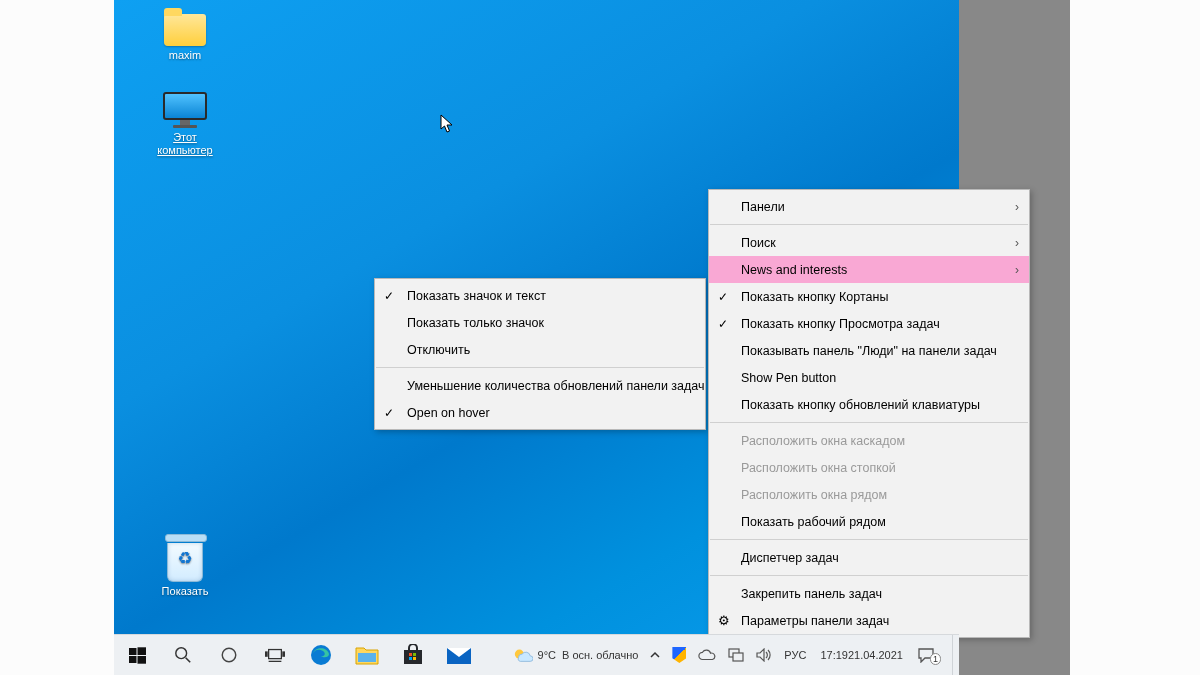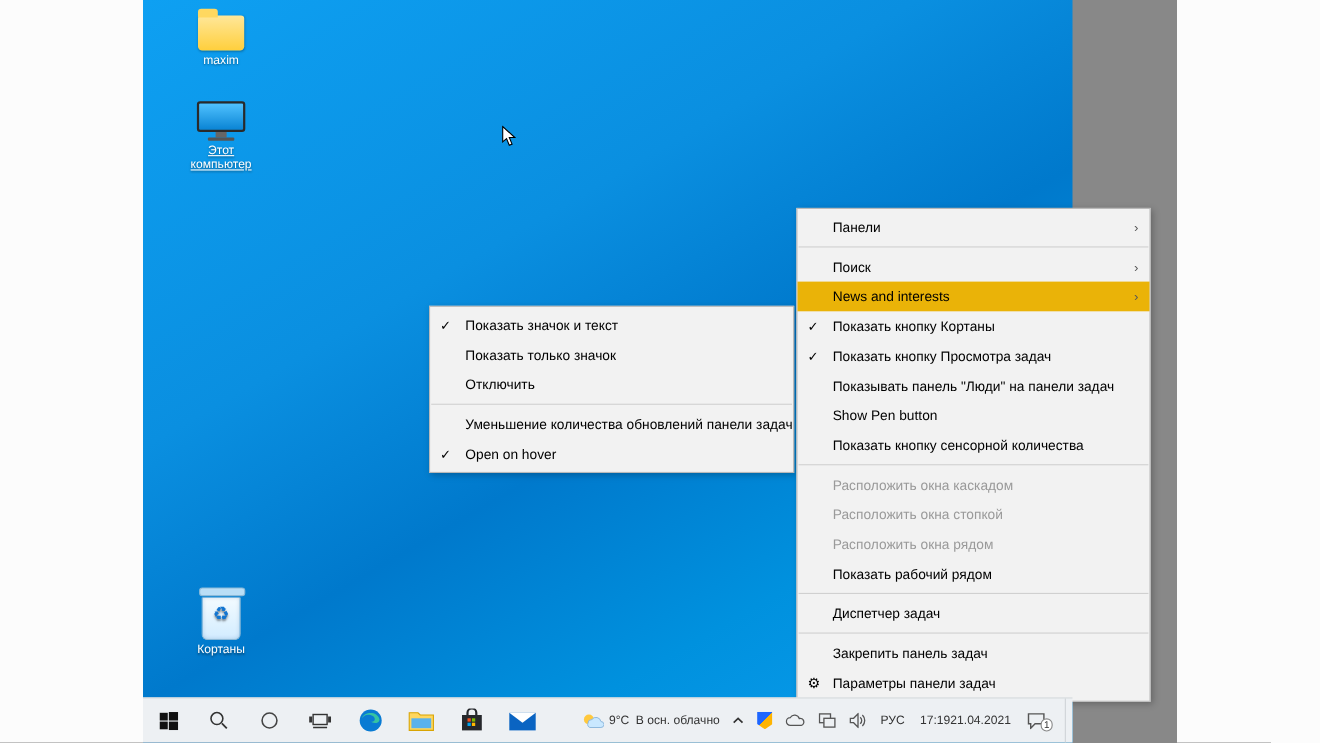--- a/index.html
+++ b/index.html
@@ -1,18 +1,18 @@
 <!DOCTYPE html>
 <html><head>
 <meta charset="utf-8">
 <style>
   html, body { margin:0; padding:0; width:1200px; height:675px; overflow:hidden; font-family:"Segoe UI",Tahoma,sans-serif; font-size:12.5px; }
   body { background:#888; }
   .screen {
-    position:absolute; left:130px; top:0; width:845px; height:675px;
+    position:absolute; left:114px; top:0; width:845px; height:675px;
     background:linear-gradient(150deg,#0ea0f2 0%,#0a8fe0 35%,#0079cc 55%,#0091de 75%,#0ea0f2 100%);
   }
   .side-l { position:absolute; left:0; top:0; width:130px; height:675px; background:#fcfcfc; }
   .side-r { position:absolute; right:0; top:0; width:130px; height:675px; background:#fcfcfc; }
 
   .icon-wrap { position:absolute; width:82px; text-align:center; color:#fff; font-size:11px; text-shadow:0 1px 2px rgba(0,0,0,.45); }
   .icon-wrap .lbl { margin-top:3px; line-height:1.15; }
   .icon-folder {
     width:42px; height:32px; margin:0 auto;
     background:linear-gradient(#ffe79a,#ffcf3c);
@@ -34,21 +34,21 @@
   }
   .bin-lid { width:40px; height:6px; background:#b9def6; border:1px solid #8cbad8; border-radius:3px; margin:0 auto 1px; }
   .bin-sym { position:absolute; top:14px; left:0; right:0; text-align:center; color:#1175d1; font-size:17px; }
 
   .menu { position:absolute; background:#f2f2f2; border:1px solid #b9b9b9; box-shadow:2px 2px 6px rgba(0,0,0,.25); padding:3px 0; font-size:12.5px; color:#000; }
   .menu .item { display:flex; align-items:center; height:27px; padding:0 28px 0 32px; white-space:nowrap; position:relative;text-align:right; }
   .menu .item .chk { position:absolute; left:9px; font-size:12px; color:#000; }
   .menu .item .arrow { position:absolute; right:10px; font-size:12px; color:#555; }
   .menu .item .gear { position:absolute; left:9px; font-size:13px; color:#000; }
   .menu .sep { height:1px; background:#d0d0d0; margin:4px 1px; }
-  .menu .item.hl { background:#eab308; }
+  .menu .item.hl { background:#f9a8d4; }
   .menu .item.disabled { color:#9a9a9a; }
 
   .taskbar { position:absolute; left:0; right:0; bottom:0; height:40px; background:#edf0f3; border-top:1px solid #d6d9dc; display:flex; }
   .tb-left { display:flex; align-items:center; height:100%; }
   .tb-btn { width:46px; height:100%; display:flex; align-items:center; justify-content:center; color:#333; }
   .tb-right { margin-left:auto; display:flex; align-items:center; height:100%; font-size:11px; color:#333; }
   .tb-r-item { padding:0 6px; display:flex; align-items:center; height:100%; }
   .tb-clock { text-align:center; line-height:1.1; padding:0 8px; }
   .shield { width:14px; height:16px; background:linear-gradient(135deg,#1e66ff 50%,#ffb400 50%); clip-path:polygon(50% 100%,0 70%,0 0,100% 0,100% 70%); }
 
@@ -79,21 +79,21 @@
     <div class="lbl" style="white-space:pre;text-decoration:underline;">Этот
 компьютер</div>
   </div>
 
   <div class="icon-wrap" style="left:30px; top:534px;">
     <div class="icon-bin">
       <div class="bin-lid"></div>
         <div class="bin-body"></div>
         <div class="bin-sym">♻</div>
     </div>
-    <div class="lbl">Кортаны</div>
+    <div class="lbl">Показать</div>
   </div>
 
   <div class="menu" style="left:260px; top:278px; width:330px;">
     <div class="item">
       <span class="chk">✓</span>
       <span>Показать значок и текст</span>
     </div>
     <div class="item">
       <span>Показать только значок</span>
     </div>
@@ -132,21 +132,21 @@
       <span class="chk">✓</span>
       <span>Показать кнопку Просмотра задач</span>
     </div>
     <div class="item">
       <span>Показывать панель "Люди" на панели задач</span>
     </div>
     <div class="item">
       <span>Show Pen button</span>
     </div>
     <div class="item">
-      <span>Показать кнопку сенсорной количества</span>
+      <span>Показать кнопку обновлений клавиатуры</span>
     </div>
     <div class="sep"></div>
     <div class="item disabled">
       <span>Расположить окна каскадом</span>
     </div>
     <div class="item disabled">
       <span>Расположить окна стопкой</span>
     </div>
     <div class="item disabled">
       <span>Расположить окна рядом</span>

